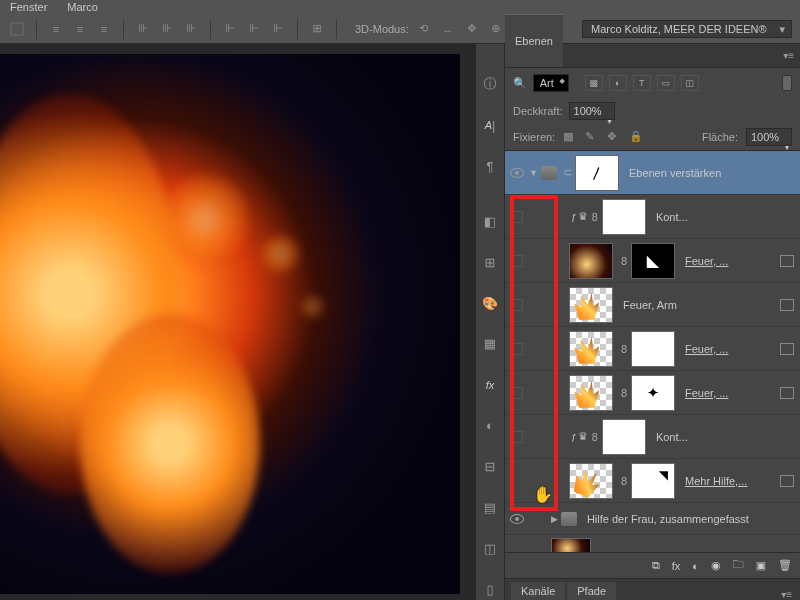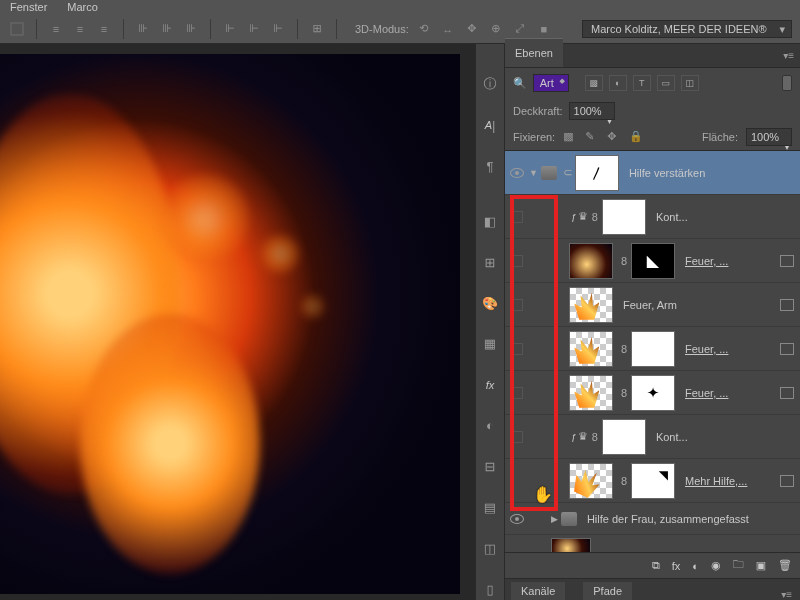--- a/index.html
+++ b/index.html
@@ -13,24 +13,24 @@
 .account{margin-left:auto;background:#3a3a3a;border:1px solid #2a2a2a;padding:2px 20px 2px 8px;width:210px;position:relative}
 .account:after{content:"▾";position:absolute;right:6px;top:2px;color:#aaa}
 .main{display:flex;height:556px}
 .canvas-area{flex:1;background:#282828;position:relative;display:flex;align-items:flex-start;justify-content:flex-start}
 .canvas{width:460px;height:540px;background:radial-gradient(ellipse 70% 60% at 30% 45%,#ffb347 0%,#ff7b1a 18%,#d6390a 35%,#3a0e05 55%,#0a0618 75%,#05030f 100%);position:relative;overflow:hidden;margin-top:10px}
 .flame{position:absolute;background:radial-gradient(circle,#ffd27a 10%,#ff8c1a 40%,rgba(200,40,0,.3) 80%,transparent);border-radius:50%;filter:blur(4px)}
 .side-strip{width:30px;background:#424242;border-left:1px solid #2a2a2a;border-right:1px solid #2a2a2a;display:flex;flex-direction:column;align-items:center;padding-top:30px;gap:20px}
 .side-strip .ic{width:22px;height:22px;display:flex;align-items:center;justify-content:center;color:#999;font-size:13px}
 .panels{width:295px;background:#454545;display:flex;flex-direction:column}
 .panel-tab-row{height:24px;background:#383838;display:flex;align-items:flex-end;border-bottom:1px solid #2a2a2a;position:relative}
-.panel-tab{background:#454545;padding:8px 10px;border-top:1px solid #666;font-size:11px}
+.panel-tab{background:#454545;padding:20px 10px;border-top:1px solid #666;font-size:11px}
 .panel-menu{position:absolute;right:6px;top:6px;font-size:10px;color:#999}
 .layer-top{padding:6px 8px;display:flex;align-items:center;gap:6px}
-.search-kind{background:#4c1d95;border:1px solid #2a2a2a;padding:2px 14px 2px 6px;position:relative}
+.search-kind{background:#000000;border:1px solid #2a2a2a;padding:2px 14px 2px 6px;position:relative}
 .search-kind:after{content:"◆";font-size:7px;position:absolute;right:3px;color:#aaa}
 .filter-row{display:flex;gap:6px;margin-left:10px}
 .filter-row .f{width:18px;height:16px;border:1px solid #555;display:flex;align-items:center;justify-content:center;font-size:9px;color:#aaa}
 .switch{width:10px;height:16px;background:#666;border:1px solid #333;margin-left:auto;border-radius:2px}
 .blend-row{padding:4px 8px;display:flex;align-items:center;gap:6px}
 .blend-sel{flex:1;background:#3a3a3a;border:1px solid #2a2a2a;padding:2px 16px 2px 6px;position:relative;max-width:140px}
 .blend-sel:after{content:"◆";font-size:7px;position:absolute;right:3px;color:#aaa}
 .opa-label{color:#aaa}
 .opa-val{background:#3a3a3a;border:1px solid #2a2a2a;padding:2px 12px 2px 4px;width:46px;position:relative}
 .opa-val:after{content:"▾";position:absolute;right:2px;font-size:8px}
@@ -57,21 +57,21 @@
 .thumb .dark{position:absolute;inset:0;background:radial-gradient(circle at 40% 60%,#ffd27a,#3a0e05 60%,#05030f)}
 .link{width:10px;text-align:center;color:#aaa;margin:0 2px}
 .lname{flex:1;margin-left:6px;white-space:nowrap;overflow:hidden;text-overflow:ellipsis}
 .lname.u{text-decoration:underline}
 .sfx{width:14px;height:12px;border:1px solid #888;margin-left:3px;flex-shrink:0}
 .fx-ico{font-size:9px;color:#ccc;font-style:italic;margin:0 2px}
 .crown{font-size:11px;color:#bbb}
 .red-box{position:absolute;border:4px solid #e52020;pointer-events:none;z-index:10}
 .cursor{position:absolute;z-index:20;font-size:16px;color:#fff;text-shadow:0 0 2px #000}
 .bottom-icons{height:26px;border-top:1px solid #2a2a2a;display:flex;align-items:center;justify-content:flex-end;padding:0 8px;gap:12px;color:#999;font-size:11px}
-.bottom-tabs{height:22px;background:#383838;display:flex;align-items:flex-end;padding-left:6px;gap:18px;border-top:1px solid #2a2a2a}
+.bottom-tabs{height:22px;background:#383838;display:flex;align-items:flex-end;padding-left:6px;gap:2px;border-top:1px solid #2a2a2a}
 .bottom-tabs .bt{background:#454545;padding:3px 10px;font-size:11px}
 </style>
 </head>
 <body>
 
 <div class="top-menu">
   <span>Fenster</span>
   <span>Marco</span>
 </div>
 
@@ -177,21 +177,21 @@
       <div class="layer sel">
         <div class="vis">
             <div class="eye"></div>
           </div>
         <span class="tw">▼</span>
         <div class="fold-ico"></div>
         <span class="link">⊂</span>
         <div class="thumb mask">
             <span style="color:#000;font-size:14px">〳</span>
           </div>
-        <div class="lname">Hilfe verstärken</div>
+        <div class="lname">Ebenen verstärken</div>
       </div>
 
       <div class="layer">
         <div class="vis">
             <div class="vis-empty"></div>
           </div>
         <div class="indent2"></div>
         <span class="fx-ico">ƒ</span>
         <span class="crown">♛</span>
         <span class="link">8</span>

